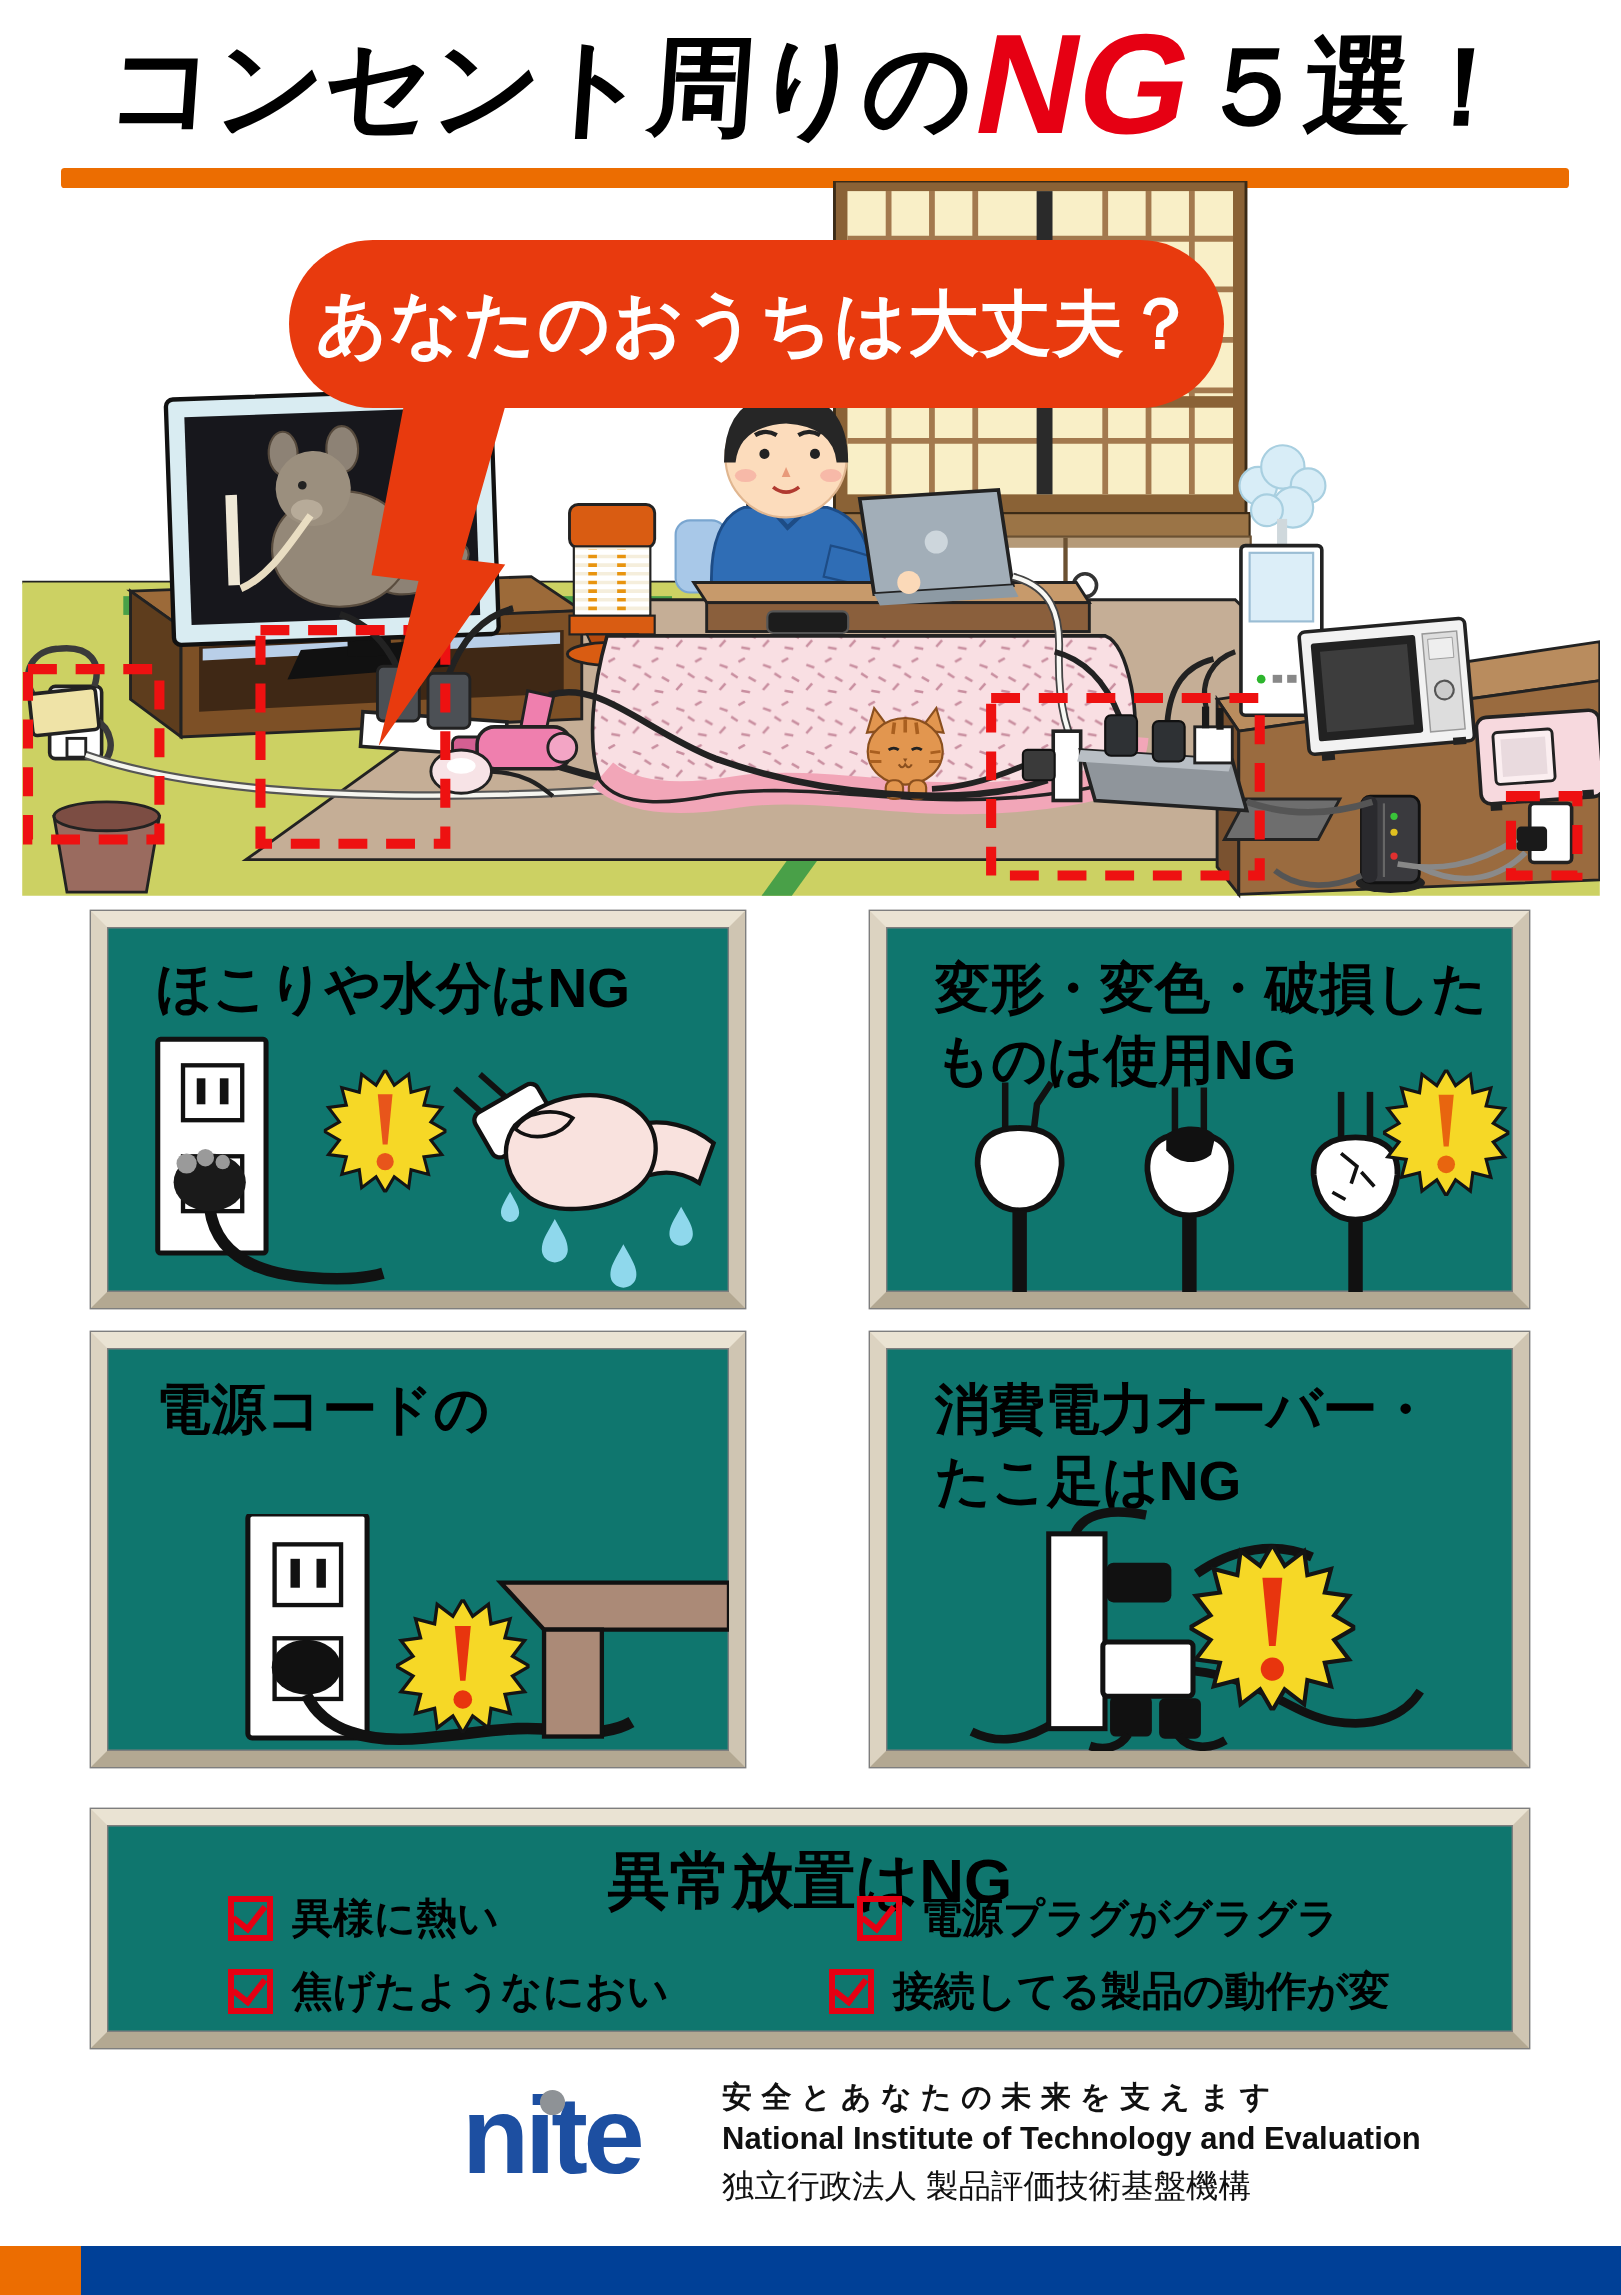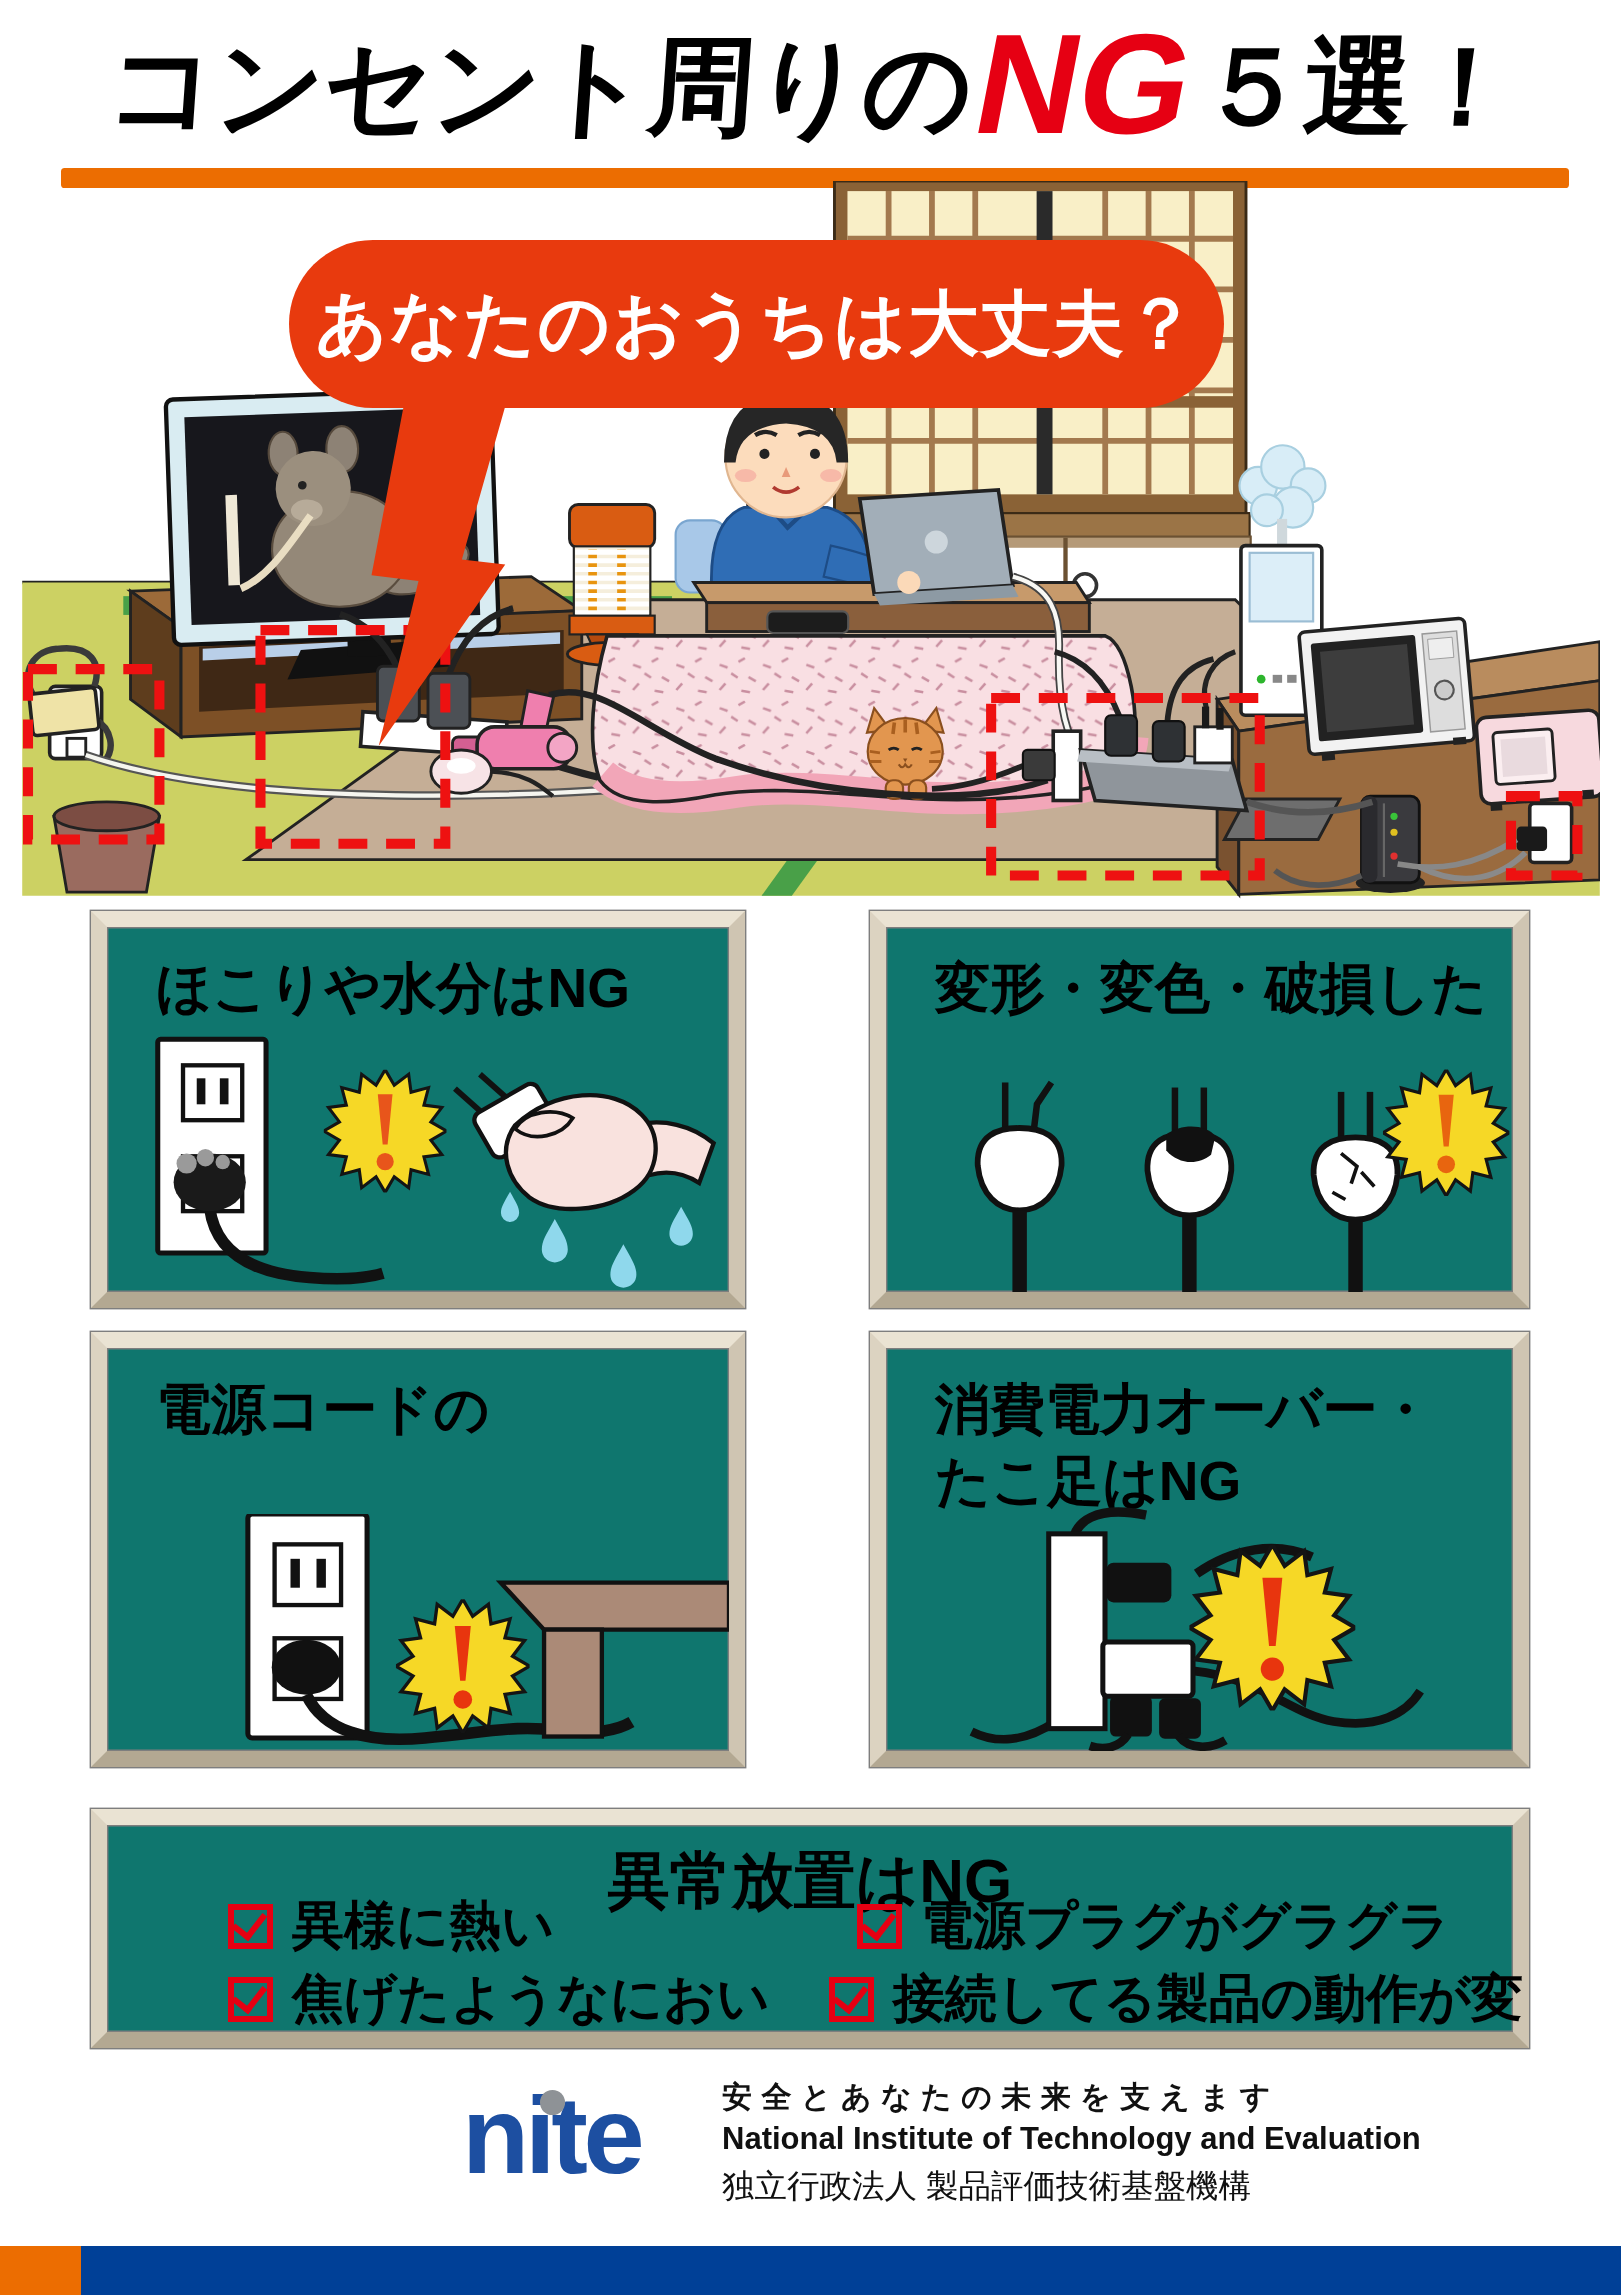--- a/index.html
+++ b/index.html
@@ -33,21 +33,21 @@
   .p1{left:91px;top:911px;width:622px;height:365px;}
   .p2{left:870px;top:911px;width:627px;height:365px;}
   .p3{left:91px;top:1332px;width:622px;height:403px;}
   .p4{left:870px;top:1332px;width:627px;height:403px;}
   .p5{left:91px;top:1809px;width:1406px;height:207px;}
   .panel h2{margin:26px 0 0 49px;font-size:55px;line-height:1.3;font-weight:900;color:#000;}
   .panel-art{position:absolute;left:0;bottom:0;}
 
   .checktitle{text-align:center;font-size:62px;font-weight:900;margin-top:14.4px;}
   .check-item{position:absolute;display:flex;align-items:center;
-              font-size:52px;font-weight:900;white-space:nowrap;}
+              font-size:41px;font-weight:900;white-space:nowrap;}
   .ci1{left:121px;top:66px;}  .ci2{left:121px;top:139px;}
   .ci3{left:750px;top:66px;} .ci4{left:722px;top:139px;}
   .cb{width:33px;height:33px;border:6.5px solid #e60012;margin-right:19px;position:relative;flex:none;}
   .cb::after{content:"";position:absolute;left:5px;top:-2.9px;width:15px;height:24.6px;
              border-right:6.5px solid #e60012;border-bottom:6.5px solid #e60012;transform:rotate(38deg);}
 
   
   .nite{position:absolute;left:462px;top:2074px;font-size:110px;font-weight:900;
         color:#1d4fa1;letter-spacing:-4.3px;line-height:1.1;}
   .nite-dot{position:absolute;left:540px;top:2090px;width:24.6px;height:24.6px;
@@ -369,21 +369,21 @@
         <path transform="translate(245,290)" d="M0,-30 C12,-8 18,0 18,12 A18,18 0 1 1 -18,12 C-18,0 -12,-8 0,-30 Z"></path>
         <path transform="translate(325,235) scale(0.9)" d="M0,-30 C12,-8 18,0 18,12 A18,18 0 1 1 -18,12 C-18,0 -12,-8 0,-30 Z"></path>
         <path transform="translate(88,208) scale(0.7)" d="M0,-30 C12,-8 18,0 18,12 A18,18 0 1 1 -18,12 C-18,0 -12,-8 0,-30 Z"></path>
       </g>
     </g>
   </svg>
 </div>
 
 <div class="panel p2">
   <h2>
-    <span>変形・変色・破損した</span><br>
+    <span>変形・変色・破損した</span><br><span>ものは使用NG</span>
   </h2>
   <svg class="panel-art" width="627" height="224" viewBox="0 0 868 310">
     <g transform="translate(185,105)">
       <line x1="-20" y1="-22" x2="-20" y2="-85" stroke="#111" stroke-width="9"></line>
       <path d="M20,-22 L24,-55 L44,-85" stroke="#111" stroke-width="9" fill="none"></path>
       <path d="M-58,30 C-60,-12 -30,-22 0,-22 C30,-22 60,-12 58,30 C54,70 30,92 0,92 C-30,92 -54,70 -58,30 Z" fill="#fff" stroke="#111" stroke-width="8"></path>
       <rect x="-10" y="92" width="20" height="213" fill="#111"></rect>
     </g>
     <g transform="translate(420,112)">
       <line x1="-20" y1="-22" x2="-20" y2="-85" stroke="#111" stroke-width="9"></line>

